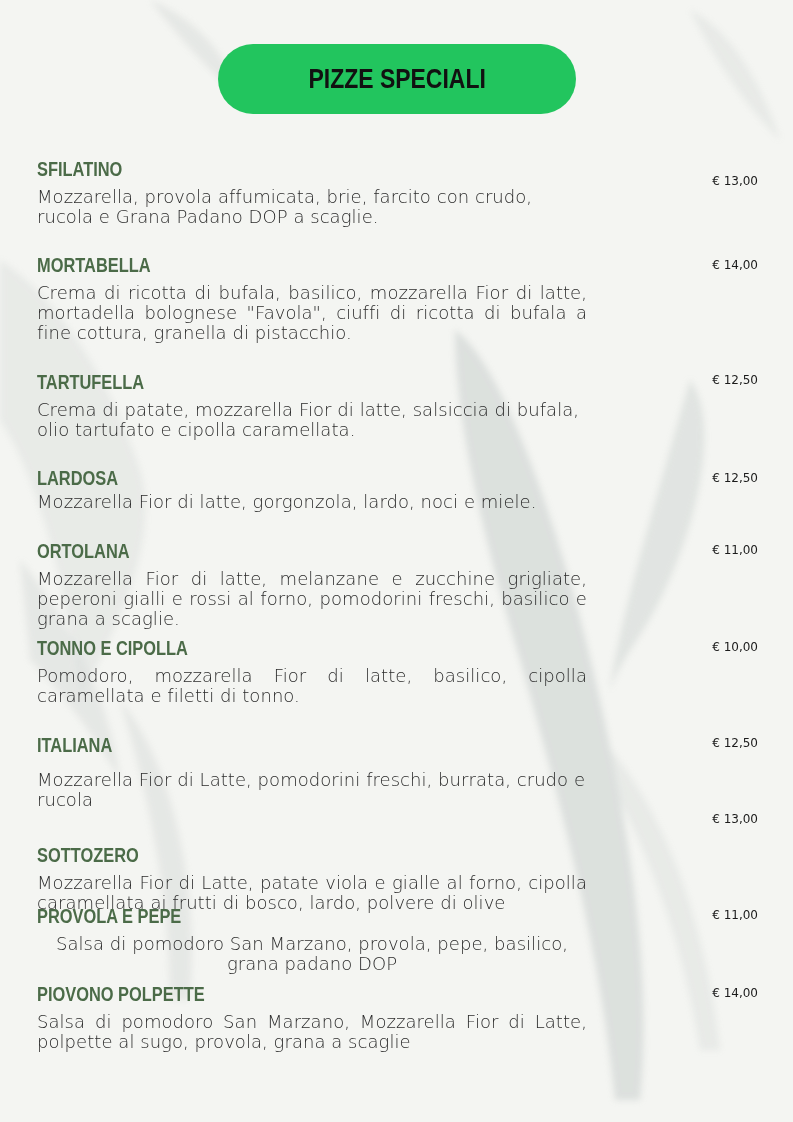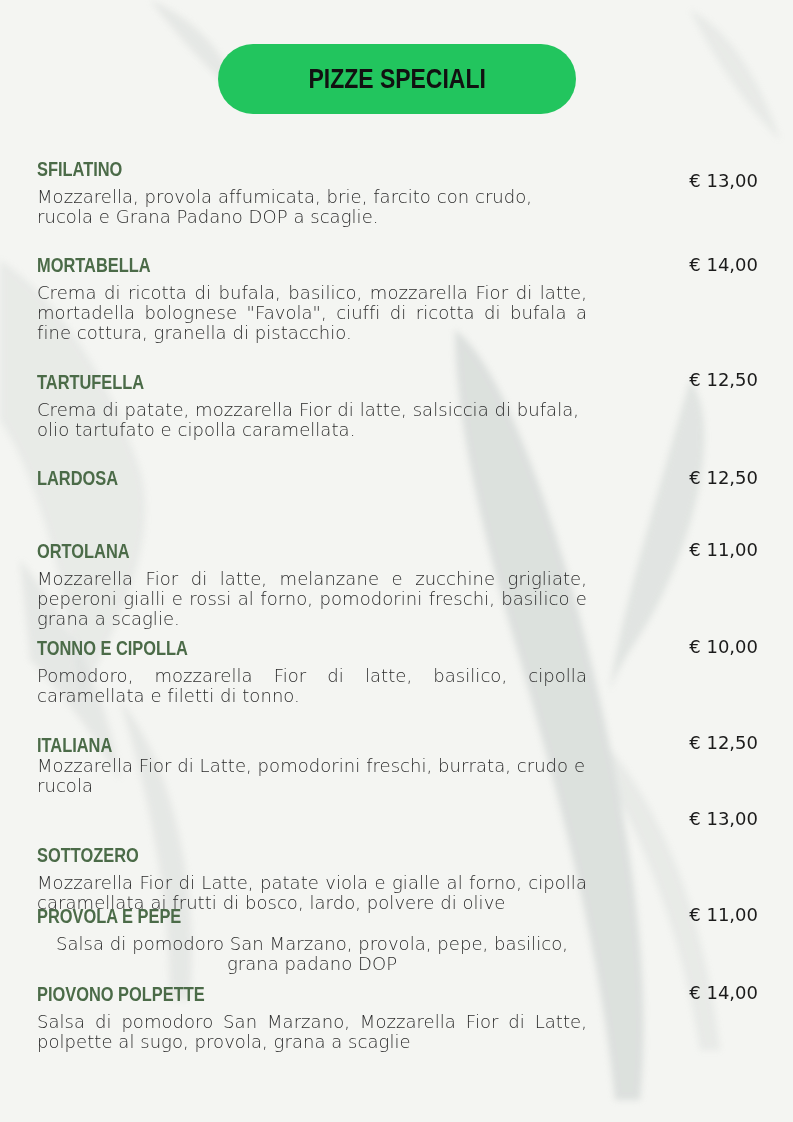--- a/index.html
+++ b/index.html
@@ -27,21 +27,21 @@
     transform:scaleX(0.82); transform-origin:left center;
     white-space:nowrap; display:inline-block;
   }
   .item-desc {
     font-family:"DejaVu Sans", sans-serif; font-size:18px;
     color:#2b2b2b; line-height:20px; margin-top:7px;
     text-align:justify; font-weight:300; letter-spacing:0.05px;
   }
   .price {
     position:absolute; right:35px; font-family:"DejaVu Sans", sans-serif;
-    font-size:18px; color:#1b1b1b; line-height:22px; white-space:nowrap;
+    font-size:12px; color:#1b1b1b; line-height:22px; white-space:nowrap;
   }
 </style>
 </head>
 <body>
 
 <svg class="bg" width="793" height="1122" viewBox="0 0 793 1122">
   <defs>
     <filter id="blur">
         <feGaussianBlur stdDeviation="3"></feGaussianBlur>
       </filter>
@@ -76,38 +76,39 @@
   <div class="price" style="top:254px;">€ 14,00</div>
 
   <div class="item" style="top:371px;">
     <div class="item-name">TARTUFELLA</div>
     <div class="item-desc" style="text-align:left;">Crema di patate, mozzarella Fior di latte, salsiccia di bufala, olio tartufato e cipolla caramellata.</div>
   </div>
   <div class="price" style="top:369px;">€ 12,50</div>
 
   <div class="item" style="top:467px;">
     <div class="item-name">LARDOSA</div>
+    <div class="item-desc" style="margin-top:3px;text-align:left;">Mozzarella Fior di latte, gorgonzola, lardo, noci e miele.</div>
   </div>
   <div class="price" style="top:467px;">€ 12,50</div>
 
   <div class="item" style="top:540px;">
     <div class="item-name">ORTOLANA</div>
     <div class="item-desc">Mozzarella Fior di latte, melanzane e zucchine grigliate, peperoni gialli e rossi al forno, pomodorini freschi, basilico e grana a scaglie.</div>
   </div>
   <div class="price" style="top:539px;">€ 11,00</div>
 
   <div class="item" style="top:637px;">
     <div class="item-name">TONNO E CIPOLLA</div>
     <div class="item-desc">Pomodoro, mozzarella Fior di latte, basilico, cipolla caramellata e filetti di tonno.</div>
   </div>
   <div class="price" style="top:636px;">€ 10,00</div>
 
   <div class="item" style="top:734px;">
     <div class="item-name">ITALIANA</div>
-    <div class="item-desc" style="margin-top:0;text-align:left;">Mozzarella Fior di Latte, pomodorini freschi, burrata, crudo e rucola</div>
+    <div class="item-desc" style="margin-top:14px;text-align:left;">Mozzarella Fior di Latte, pomodorini freschi, burrata, crudo e rucola</div>
   </div>
   <div class="price" style="top:732px;">€ 12,50</div>
 
   <div class="item" style="top:808px;margin-top:36px;">
     <div class="item-name">SOTTOZERO</div>
     <div class="item-desc">Mozzarella Fior di Latte, patate viola e gialle al forno, cipolla caramellata ai frutti di bosco, lardo, polvere di olive</div>
   </div>
   <div class="price" style="top:808px;">€ 13,00</div>
 
   <div class="item" style="top:905px;">

